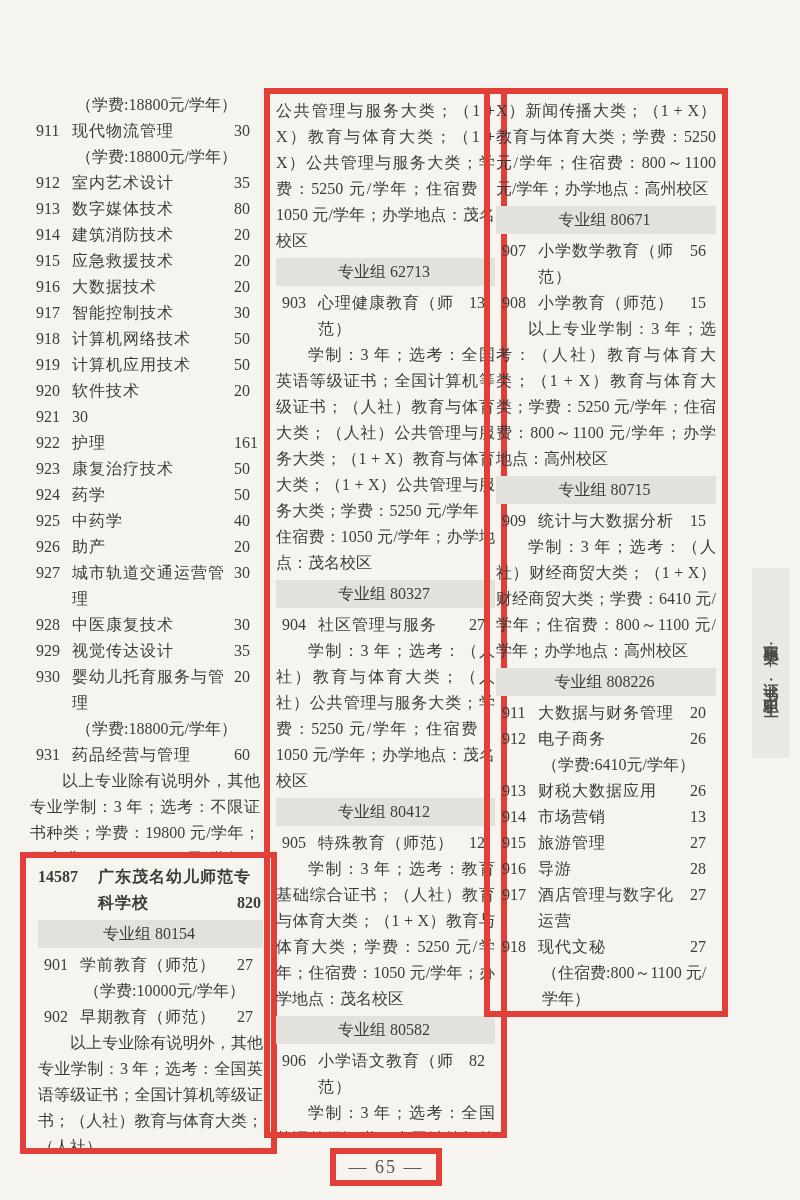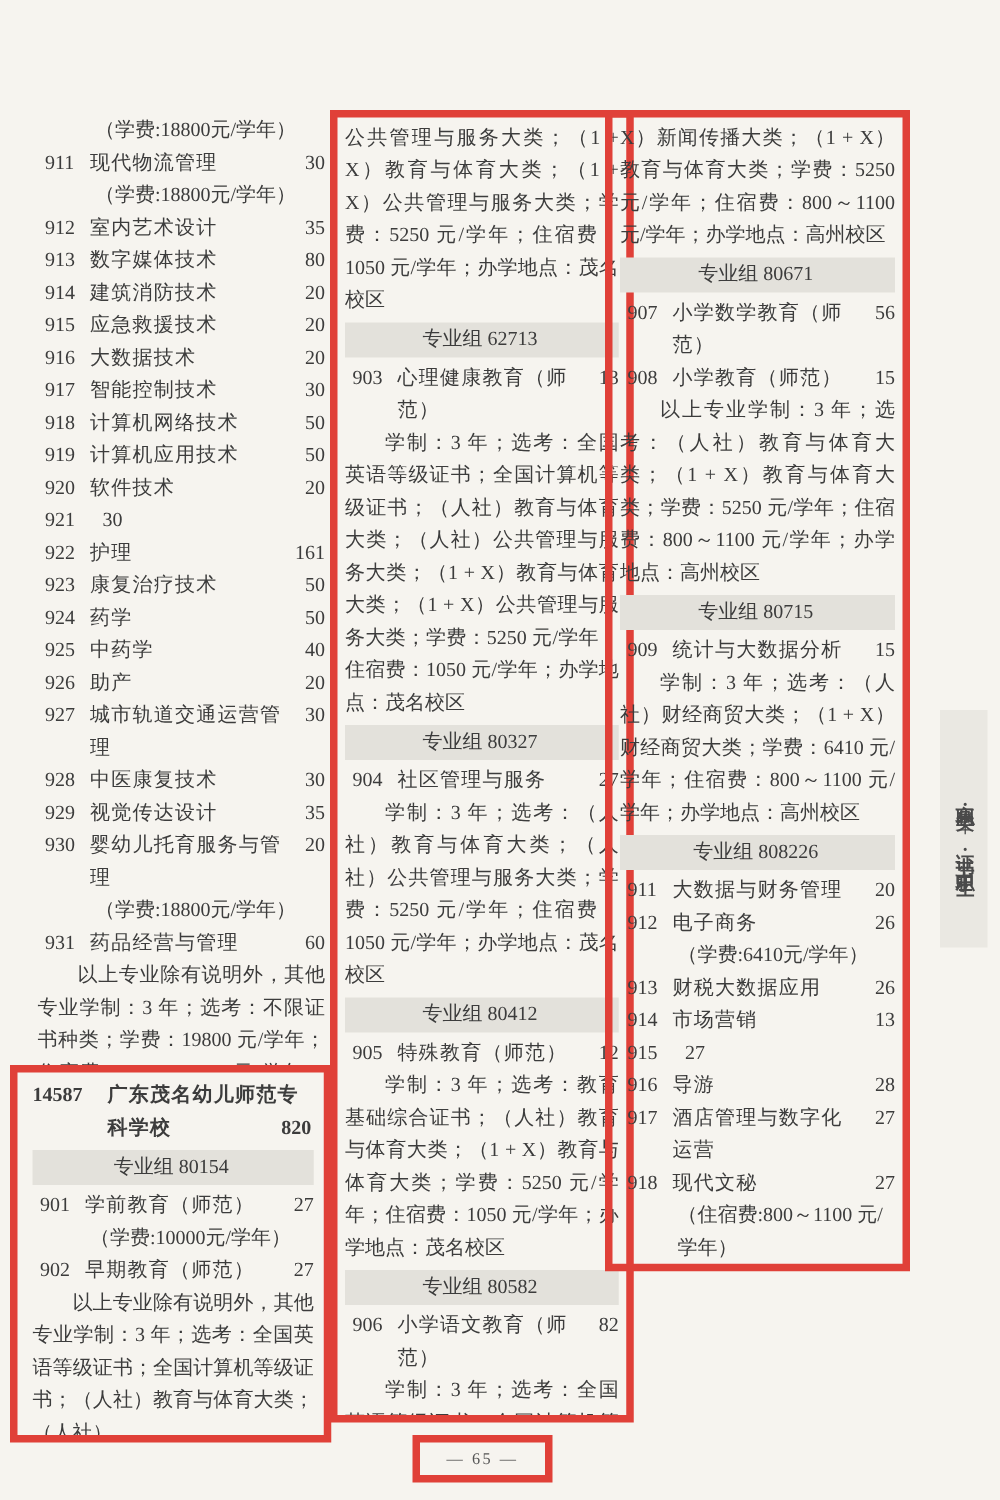--- a/index.html
+++ b/index.html
@@ -16,30 +16,30 @@
     font-family:"Liberation Serif","DejaVu Serif",serif;
     font-size:16px;line-height:26px;
   }
   .page{position:absolute;inset:0}
   .col{position:absolute;overflow:hidden}
   #col-left-top{left:30px;top:92px;width:230px;height:760px}
   .redbox{
     position:absolute;border:6px solid var(--red);box-sizing:border-box;
     overflow:hidden;background:transparent;
   }
-  #box-left{left:8px;top:852px;width:257px;height:302px;padding:4px 8px 4px 12px}
+  #box-left{left:20px;top:852px;width:257px;height:302px;padding:4px 8px 4px 12px}
   #box-mid{left:264px;top:88px;width:243px;height:1050px;padding:4px 6px}
   #box-right{left:484px;top:88px;width:244px;height:929px;padding:4px 6px}
   .blk{margin:0}
   .blk-flow{text-align:justify}
   .blk-note{text-align:justify;text-indent:2em}
   .blk-major{display:flex}
   .blk-major .num{flex:none;width:42px;padding-left:6px;box-sizing:border-box}
   .blk-major .nm{flex:1;letter-spacing:1px}
-  .blk-major .vl{flex:none;min-width:26px;text-align:right}
+  .blk-major .vl{flex:none;min-width:26px;}
   .blk-fee,.blk-plain{padding-left:46px}
   .blk-group{
     background:var(--shade);display:flex;justify-content:center;
     padding:1px 8px 1px 5px;margin:4px 0;
   }
   .blk-school{position:relative;font-weight:700;margin:2px 0 4px 0}
   .blk-school .code{position:absolute;left:0;top:0}
   .blk-school .nm{display:block;margin-left:60px;letter-spacing:1px}
   .blk-school .vl{position:absolute;right:2px;bottom:0}
   .side-tab{
@@ -48,21 +48,21 @@
     display:flex;align-items:center;justify-content:center;
   }
   .side-tab span{
     writing-mode:vertical-rl;font-size:15px;font-weight:700;
     letter-spacing:3px;color:#4a4a4a;line-height:38px;
   }
   .pagenum-box{
     position:absolute;left:330px;top:1148px;width:112px;height:38px;
     border:6px solid var(--red);box-sizing:border-box;
     display:flex;align-items:center;justify-content:center;
-    font-size:13px;letter-spacing:2px;color:#555;background:var(--paper);
+    font-size:18px;letter-spacing:2px;color:#555;background:var(--paper);
   }
 </style>
 </head>
 <body>
 
 <div class="page">
 
   <div id="col-left-top" class="col">
       <div class="blk blk-fee">（学费:18800元/学年）</div>
       <div class="blk blk-major">
@@ -289,20 +289,21 @@
         <span class="nm">财税大数据应用</span>
         <span class="vl">26</span>
       </div>
       <div class="blk blk-major">
         <span class="num">914</span>
         <span class="nm">市场营销</span>
         <span class="vl">13</span>
       </div>
       <div class="blk blk-major">
         <span class="num">915</span>
+        <span class="nm">旅游管理</span>
         <span class="vl">27</span>
       </div>
       <div class="blk blk-major">
         <span class="num">916</span>
         <span class="nm">导游</span>
         <span class="vl">28</span>
       </div>
       <div class="blk blk-major">
         <span class="num">917</span>
         <span class="nm">酒店管理与数字化运营</span>

